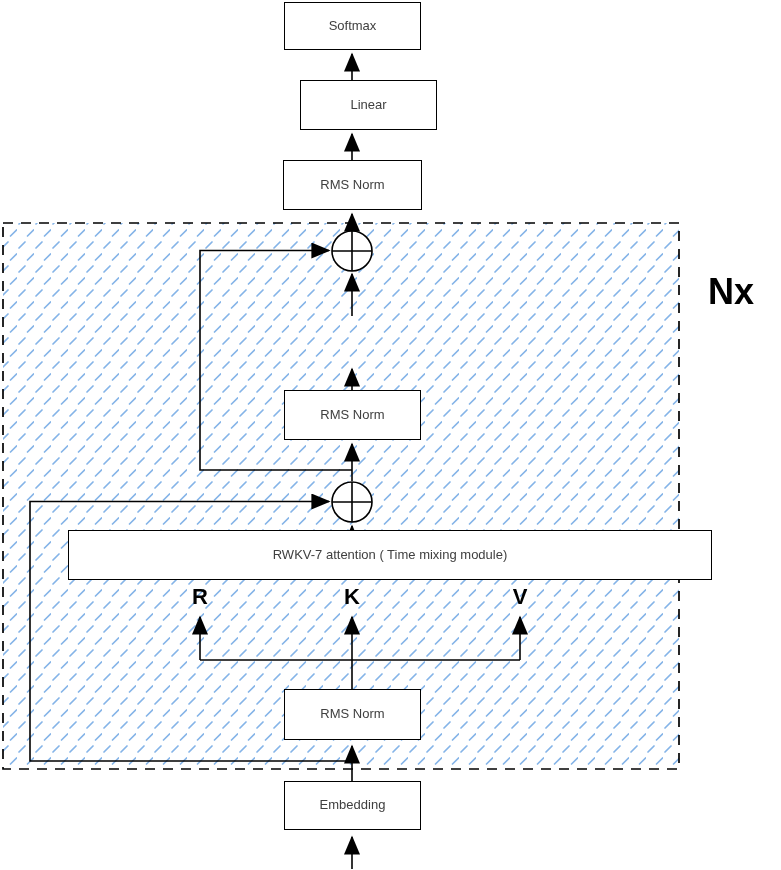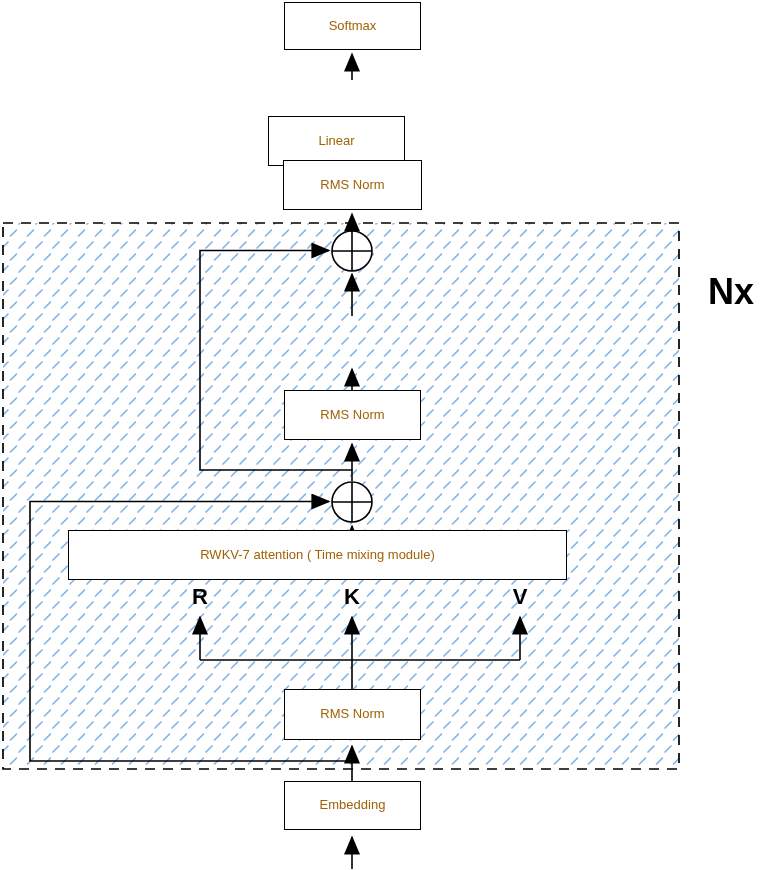--- a/index.html
+++ b/index.html
@@ -24,30 +24,30 @@
     position: absolute;
     box-sizing: border-box;
     background: #ffffff;
     border: 1.5px solid #000000;
     display: flex;
     flex-direction: column;
     align-items: center;
     justify-content: center;
     font-size: 13px;
     line-height: 1.25;
-    color: #a16207;
+    color: #404040;
     text-align: center;
     z-index: 3;
   }
   #node-softmax   { left: 284px; top: 2px;   width: 137px; height: 48px; }
-  #node-linear    { left: 268px; top: 80px;  width: 137px; height: 50px; margin-top: 36px; }
+  #node-linear    { left: 300px; top: 80px;  width: 137px; height: 50px; }
   #node-rms-top   { left: 283px; top: 160px; width: 139px; height: 50px; }
   #node-qwenmlp   { left: 284px; top: 316px; width: 137px; height: 50px; }
   #node-rms-mid   { left: 284px; top: 390px; width: 137px; height: 50px; }
-  #node-attention { left: 68px;  top: 530px; width: 499px; height: 50px; }
+  #node-attention { left: 68px;  top: 530px; width: 644px; height: 50px; }
   #node-rms-low   { left: 284px; top: 689px; width: 137px; height: 51px; }
   #node-embedding { left: 284px; top: 781px; width: 137px; height: 49px; }
   .port-label {
     position: absolute;
     width: 24px;
     text-align: center;
     font-weight: bold;
     font-size: 22px;
     color: #000000;
     z-index: 3;

